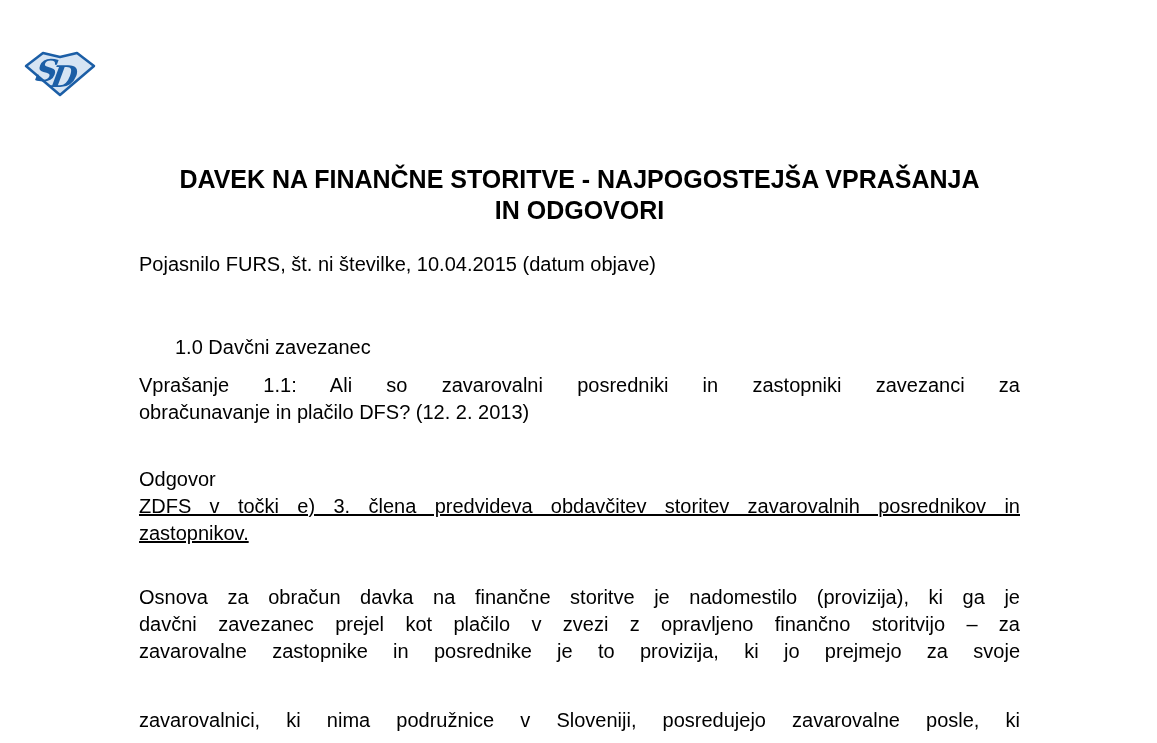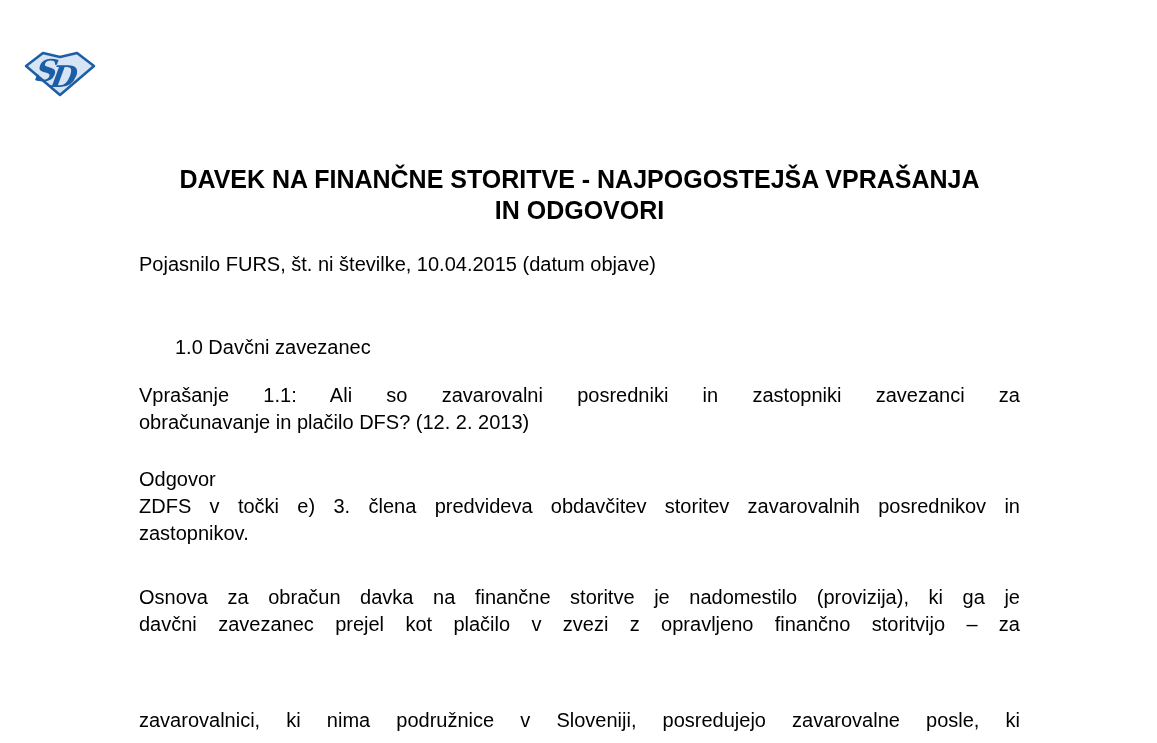--- a/index.html
+++ b/index.html
@@ -49,23 +49,23 @@
     font-weight: bold;
     font-size: 25px;
   }
   .title-block .tline {
     height: 31px;
     line-height: 31px;
     overflow: hidden;
   }
   .subtitle-block { top: 251px; }
   .heading-block  { top: 334px; margin-left: 36px; }
-  .q1-block       { top: 382px; }
+  .q1-block       { top: 372px; }
   .odgovor-block  { top: 466px; }
-  .p1-block       { top: 493px; }
+  .p1-block       { top: 493px; text-decoration: underline; }
   .p2-block       { top: 584px; }
   .q2-block       { top: 707px; }
 </style>
 </head>
 <body>
 
 <div class="page">
 
   <svg class="logo" viewBox="0 0 72 47" xmlns="http://www.w3.org/2000/svg" aria-hidden="true">
     <polygon points="2,16 19,3 36,7 53,3 70,16 36,45" fill="#d6e4f3" stroke="#1b5ea6" stroke-width="2.5" stroke-linejoin="round"></polygon>
@@ -98,19 +98,20 @@
   </div>
 
   <div class="block p1-block">
     <div class="line just">ZDFS v točki e) 3. člena predvideva obdavčitev storitev zavarovalnih posrednikov in</div>
     <div class="line">zastopnikov.</div>
   </div>
 
   <div class="block p2-block">
     <div class="line just">Osnova za obračun davka na finančne storitve je nadomestilo (provizija), ki ga je</div>
     <div class="line just">davčni zavezanec prejel kot plačilo v zvezi z opravljeno finančno storitvijo – za</div>
+    <div class="line just">zavarovalne zastopnike in posrednike je to provizija, ki jo prejmejo za svoje</div>
   </div>
 
   <div class="block q2-block bold">
     <div class="line just">zavarovalnici, ki nima podružnice v Sloveniji, posredujejo zavarovalne posle, ki</div>
   </div>
 
 </div>
 
 </body></html>

